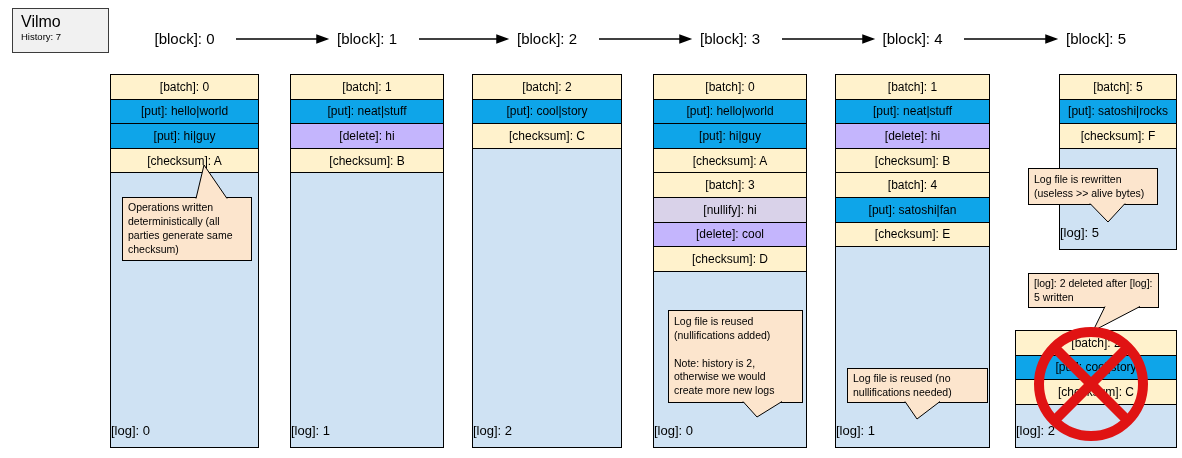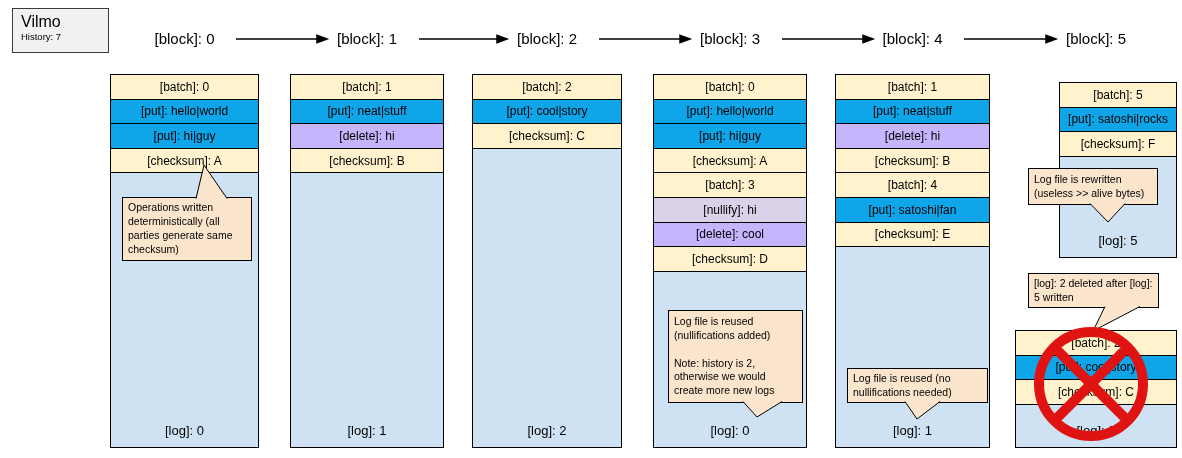--- a/index.html
+++ b/index.html
@@ -45,26 +45,26 @@
   .t-put { background:#0ea5e9; }
   .t-delete { background:#c4b5fd; }
   .t-nullify { background:#D9D2E9; }
 
   .log-box {
     flex:1 1 auto; box-sizing:border-box; border:1px solid #000; margin-top:-1px;
     background:#CFE2F3; position:relative;
   }
   .log-label {
     position:absolute; left:0; right:0; bottom:9px;
-    text-align:center; font-size:13px;
+    text-align:left; font-size:13px;
   }
 
   
   .substack { position:absolute; left:0; right:0; display:flex; flex-direction:column; }
-  .s5a { top:8px; height:186px;padding-left:44px; }
+  .s5a { top:0; height:186px;padding-left:44px; }
   .s5b { top:256px; height:128px; }
 
   
   .callout {
     position:absolute; z-index:5; box-sizing:border-box;
     background:#FCE5CD; border:1px solid #000;
     display:flex; align-items:center; justify-content:center;
     font-size:10.5px; line-height:1.33; padding:2px 5px;
   }
   .c0 { left:122px; top:197px; width:130px; height:64px; }

